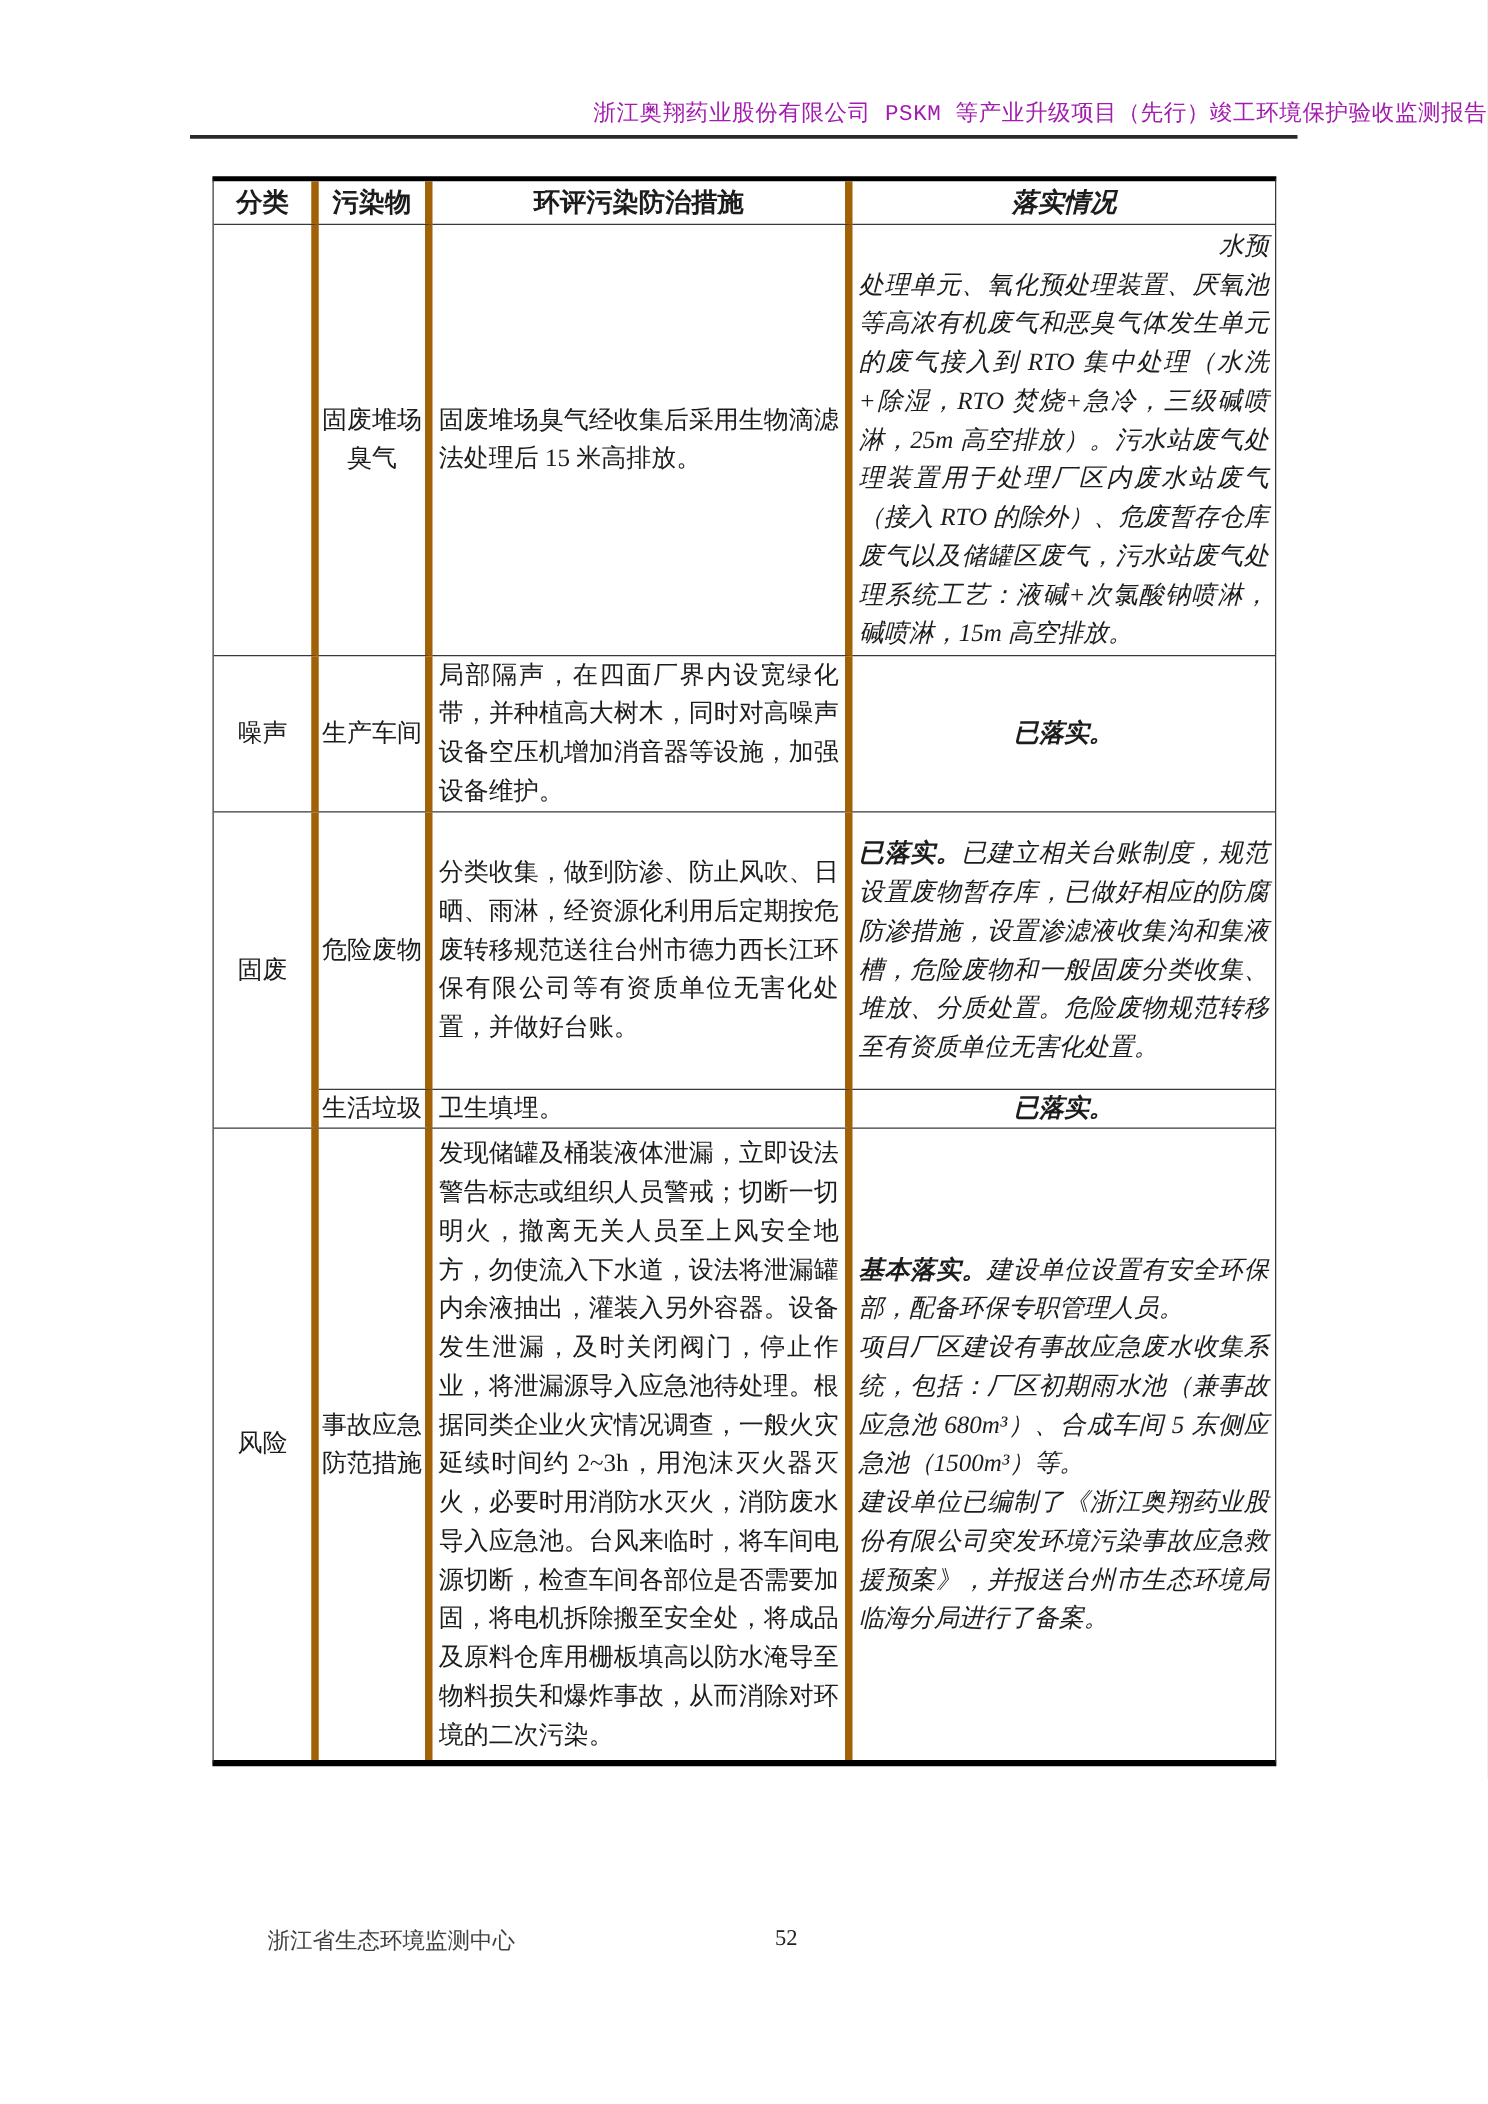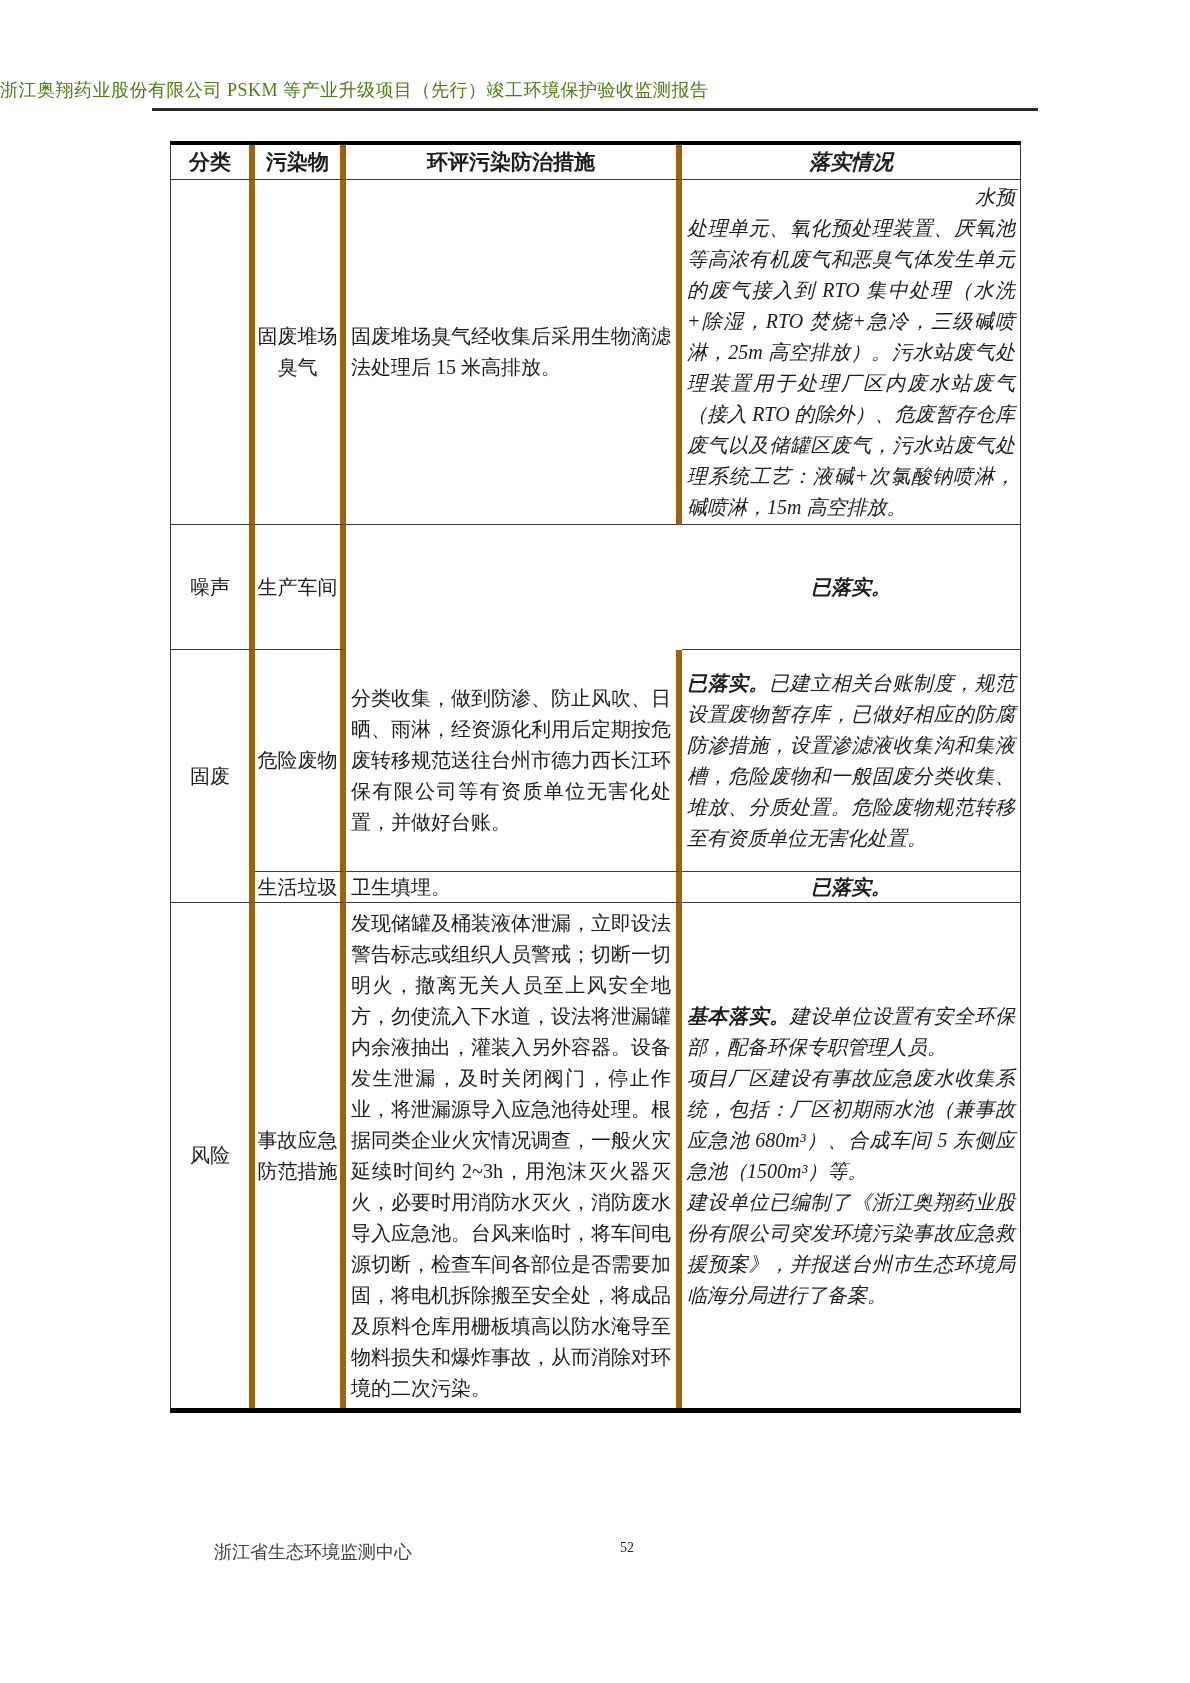--- a/index.html
+++ b/index.html
@@ -7,21 +7,21 @@
     position:relative;
     width:1190px;height:1683px;
     margin:0 auto;
     background:#ffffff;
     font-family:"Liberation Serif","DejaVu Serif",serif;
     color:#1c1c1c;
     overflow:hidden;
   }
   .running-head{
     position:absolute;top:78px;left:0;width:100%;
-    text-align:left;font-size:18px;letter-spacing:0.5px;color:#4d7c0f;
+    text-align:right;font-size:18px;letter-spacing:0.5px;color:#a21caf;font-family:Liberation Mono, monospace;
   }
   .head-rule{
     position:absolute;top:108px;left:152px;width:886px;height:0;
     border-top:3px solid #2b2b2b;
   }
   .doc-table{
     position:absolute;left:170px;top:141px;
     width:849px;
     display:grid;
     grid-template-columns:84px 91px 336px 338px;
@@ -51,21 +51,21 @@
   }
   .hdr{font-weight:bold;font-size:21px;}
   .b{font-weight:bold;}
   .status-centerline{text-align:right;}
   .footer-left{
     position:absolute;left:214px;top:1540px;
     font-size:18px;color:#404040;
   }
   .page-num{
     position:absolute;left:620px;top:1540px;
-    font-size:14px;color:#222;
+    font-size:18px;color:#222;
   }
 </style>
 </head>
 <body>
 
 <div class="page">
 
   <div class="running-head">浙江奥翔药业股份有限公司 PSKM 等产业升级项目（先行）竣工环境保护验收监测报告</div>
   <div class="head-rule"></div>
 
@@ -79,20 +79,21 @@
     <div class="cell center-cell" style="grid-row:2;grid-column:1"></div>
     <div class="cell center-cell" style="grid-row:2;grid-column:2">固废堆场臭气</div>
     <div class="cell text-cell" style="grid-row:2;grid-column:3">固废堆场臭气经收集后采用生物滴滤法处理后 15 米高排放。</div>
     <div class="cell text-cell c4" style="grid-row:2;grid-column:4">
       <div class="status-centerline">水预</div>
       <div>处理单元、氧化预处理装置、厌氧池等高浓有机废气和恶臭气体发生单元的废气接入到 RTO 集中处理（水洗+除湿，RTO 焚烧+急冷，三级碱喷淋，25m 高空排放）。污水站废气处理装置用于处理厂区内废水站废气（接入 RTO 的除外）、危废暂存仓库废气以及储罐区废气，污水站废气处理系统工艺：液碱+次氯酸钠喷淋，碱喷淋，15m 高空排放。</div>
     </div>
 
     <div class="cell center-cell" style="grid-row:3;grid-column:1">噪声</div>
     <div class="cell center-cell" style="grid-row:3;grid-column:2">生产车间</div>
+    <div class="cell text-cell" style="grid-row:3;grid-column:3">局部隔声，在四面厂界内设宽绿化带，并种植高大树木，同时对高噪声设备空压机增加消音器等设施，加强设备维护。</div>
     <div class="cell center-cell b c4" style="grid-row:3;grid-column:4">已落实。</div>
 
     <div class="cell center-cell" style="grid-row:4 / 6;grid-column:1">固废</div>
     <div class="cell center-cell" style="grid-row:4;grid-column:2">危险废物</div>
     <div class="cell text-cell" style="grid-row:4;grid-column:3">分类收集，做到防渗、防止风吹、日晒、雨淋，经资源化利用后定期按危废转移规范送往台州市德力西长江环保有限公司等有资质单位无害化处置，并做好台账。</div>
     <div class="cell text-cell c4" style="grid-row:4;grid-column:4">
       <div><span class="b">已落实。</span><span>已建立相关台账制度，规范设置废物暂存库，已做好相应的防腐防渗措施，设置渗滤液收集沟和集液槽，危险废物和一般固废分类收集、堆放、分质处置。危险废物规范转移至有资质单位无害化处置。</span></div>
     </div>
 
     <div class="cell center-cell" style="grid-row:5;grid-column:2">生活垃圾</div>

